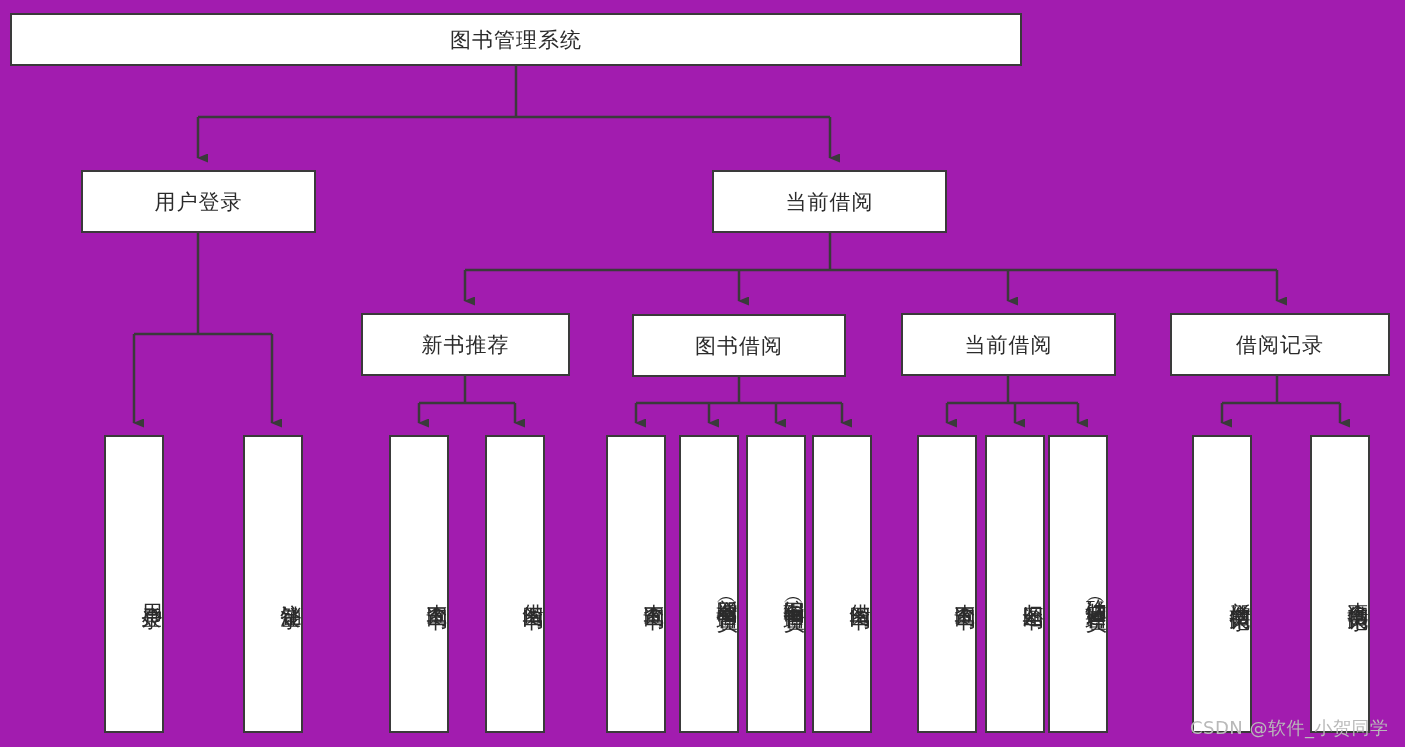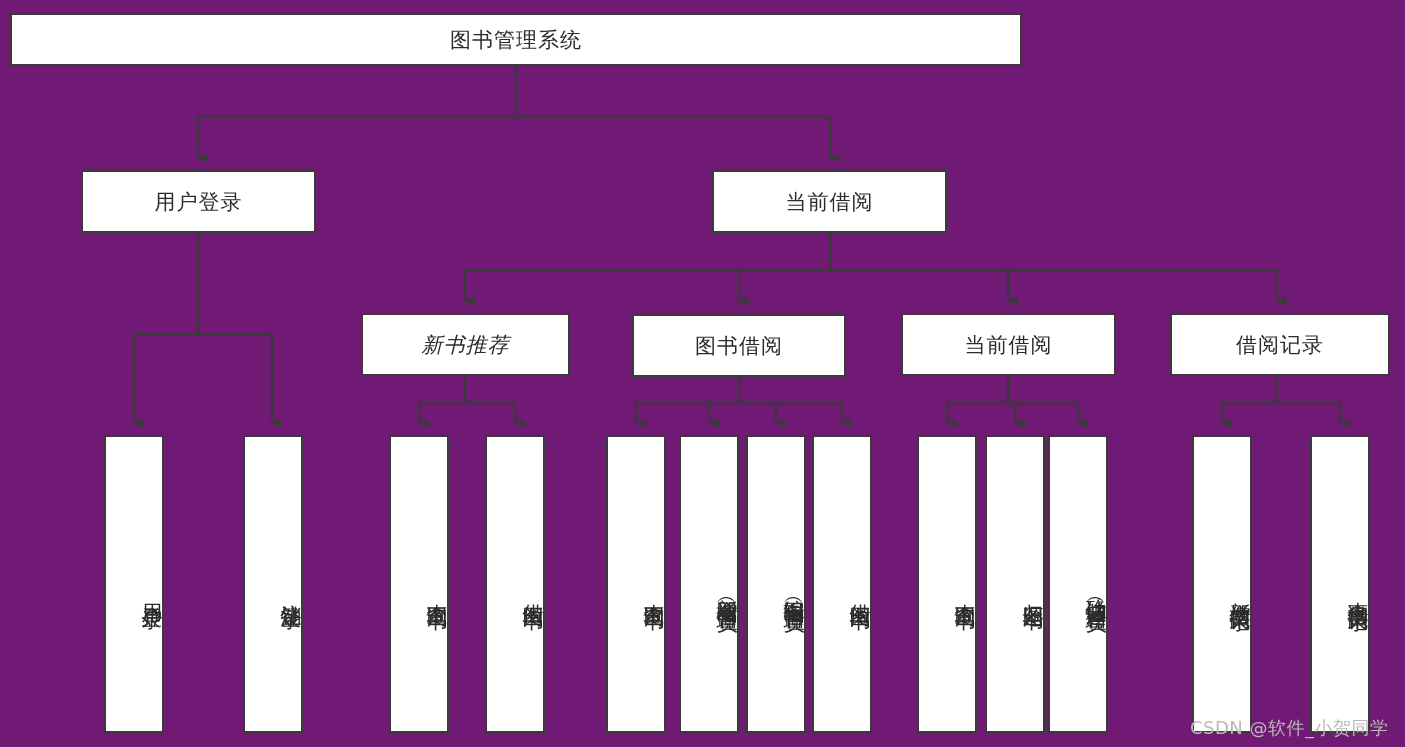--- a/index.html
+++ b/index.html
@@ -7,21 +7,21 @@
     padding: 0;
     background: #ffffff;
   }
   body {
     font-family: "DejaVu Sans", "Liberation Sans", sans-serif;
   }
   #canvas {
     position: relative;
     width: 1405px;
     height: 747px;
-    background: #701a75;
+    background: #a21caf;
     overflow: hidden;
   }
   svg.wires {
     position: absolute;
     left: 0;
     top: 0;
     width: 1405px;
     height: 747px;
     pointer-events: none;
   }
@@ -123,21 +123,21 @@
     <span>图书管理系统</span>
   </div>
 
   <div class="node horiz" style="left:81px; top:170px; width:235px; height:63px;">
     <span>用户登录</span>
   </div>
   <div class="node horiz" style="left:712px; top:170px; width:235px; height:63px;">
     <span>当前借阅</span>
   </div>
 
-  <div class="node horiz" style="left:361px; top:313px; width:209px; height:63px;font-style:italic;">
+  <div class="node horiz" style="left:361px; top:313px; width:209px; height:63px;">
     <span>新书推荐</span>
   </div>
   <div class="node horiz" style="left:632px; top:314px; width:214px; height:63px;">
     <span>图书借阅</span>
   </div>
   <div class="node horiz" style="left:901px; top:313px; width:215px; height:63px;">
     <span>当前借阅</span>
   </div>
   <div class="node horiz" style="left:1170px; top:313px; width:220px; height:63px;align-items:center;">
     <span>借阅记录</span>

